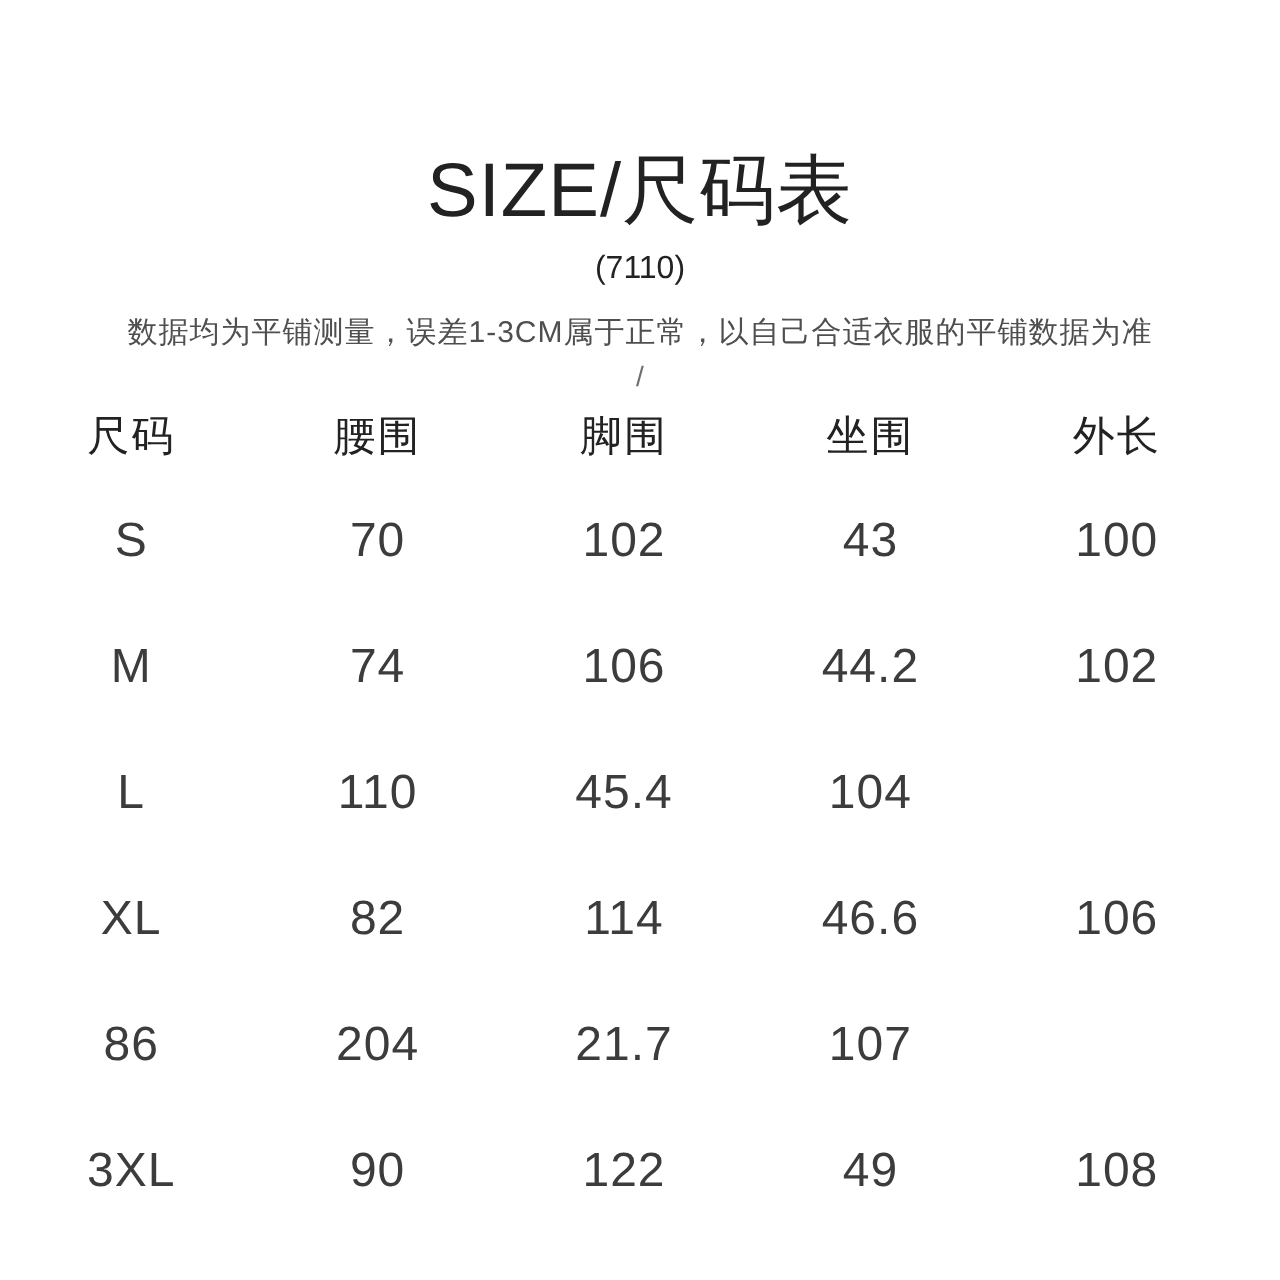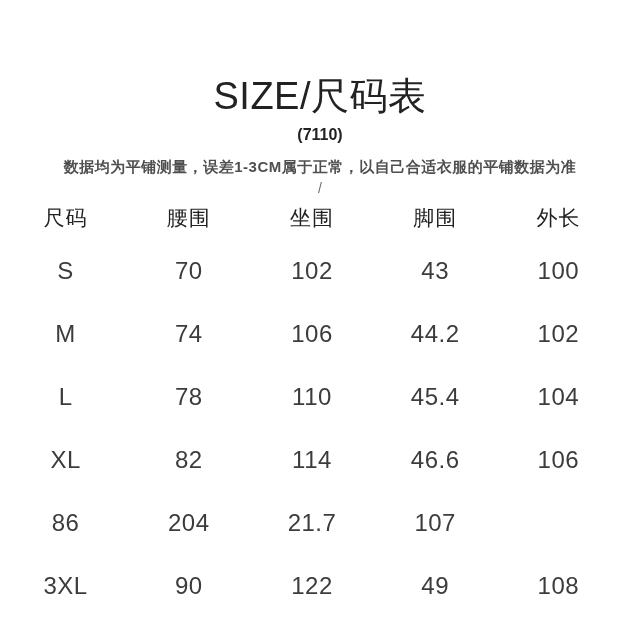--- a/index.html
+++ b/index.html
@@ -30,28 +30,28 @@
     line-height: 42px;
     font-weight: 500;
     font-stretch: 87.5%;
     letter-spacing: 0.5px;
     color: var(--title-color);
   }
   .subtitle {
     margin-top: 8px;
     font-size: 16px;
     line-height: 20px;
-    font-weight: 700;
+    font-weight: 400;
     color: var(--title-color);
   }
   .note {
     margin-top: 12px;
     font-size: 15px;
     line-height: 20px;
-    font-weight: 700;
+    font-weight: 400;
     color: var(--note-color);
     letter-spacing: 0.5px;
   }
   .slash {
     margin-top: 2px;
     font-size: 14px;
     line-height: 18px;
     color: var(--slash-color);
   }
   .size-table {
@@ -90,42 +90,41 @@
 <div class="page">
   <div class="title">SIZE/尺码表</div>
   <div class="subtitle">(7110)</div>
   <div class="note">数据均为平铺测量，误差1-3CM属于正常，以自己合适衣服的平铺数据为准</div>
   <div class="slash">/</div>
 
   <div class="size-table">
     <div class="row header-row" id="header-row">
         <div class="cell header-cell">尺码</div>
         <div class="cell header-cell">腰围</div>
+        <div class="cell header-cell">脚围</div>
         <div class="cell header-cell">坐围</div>
-        <div class="cell header-cell">脚围</div>
         <div class="cell header-cell">外长</div>
       </div>
     <div id="table-body">
         <div class="row data-row">
           <div class="cell data-cell">S</div>
           <div class="cell data-cell">70</div>
           <div class="cell data-cell">102</div>
           <div class="cell data-cell">43</div>
           <div class="cell data-cell">100</div>
         </div>
         <div class="row data-row">
           <div class="cell data-cell">M</div>
           <div class="cell data-cell">74</div>
           <div class="cell data-cell">106</div>
           <div class="cell data-cell">44.2</div>
           <div class="cell data-cell">102</div>
         </div>
         <div class="row data-row">
           <div class="cell data-cell">L</div>
-          <div class="cell data-cell">78</div>
           <div class="cell data-cell">110</div>
           <div class="cell data-cell">45.4</div>
           <div class="cell data-cell">104</div>
         </div>
         <div class="row data-row">
           <div class="cell data-cell">XL</div>
           <div class="cell data-cell">82</div>
           <div class="cell data-cell">114</div>
           <div class="cell data-cell">46.6</div>
           <div class="cell data-cell">106</div>

